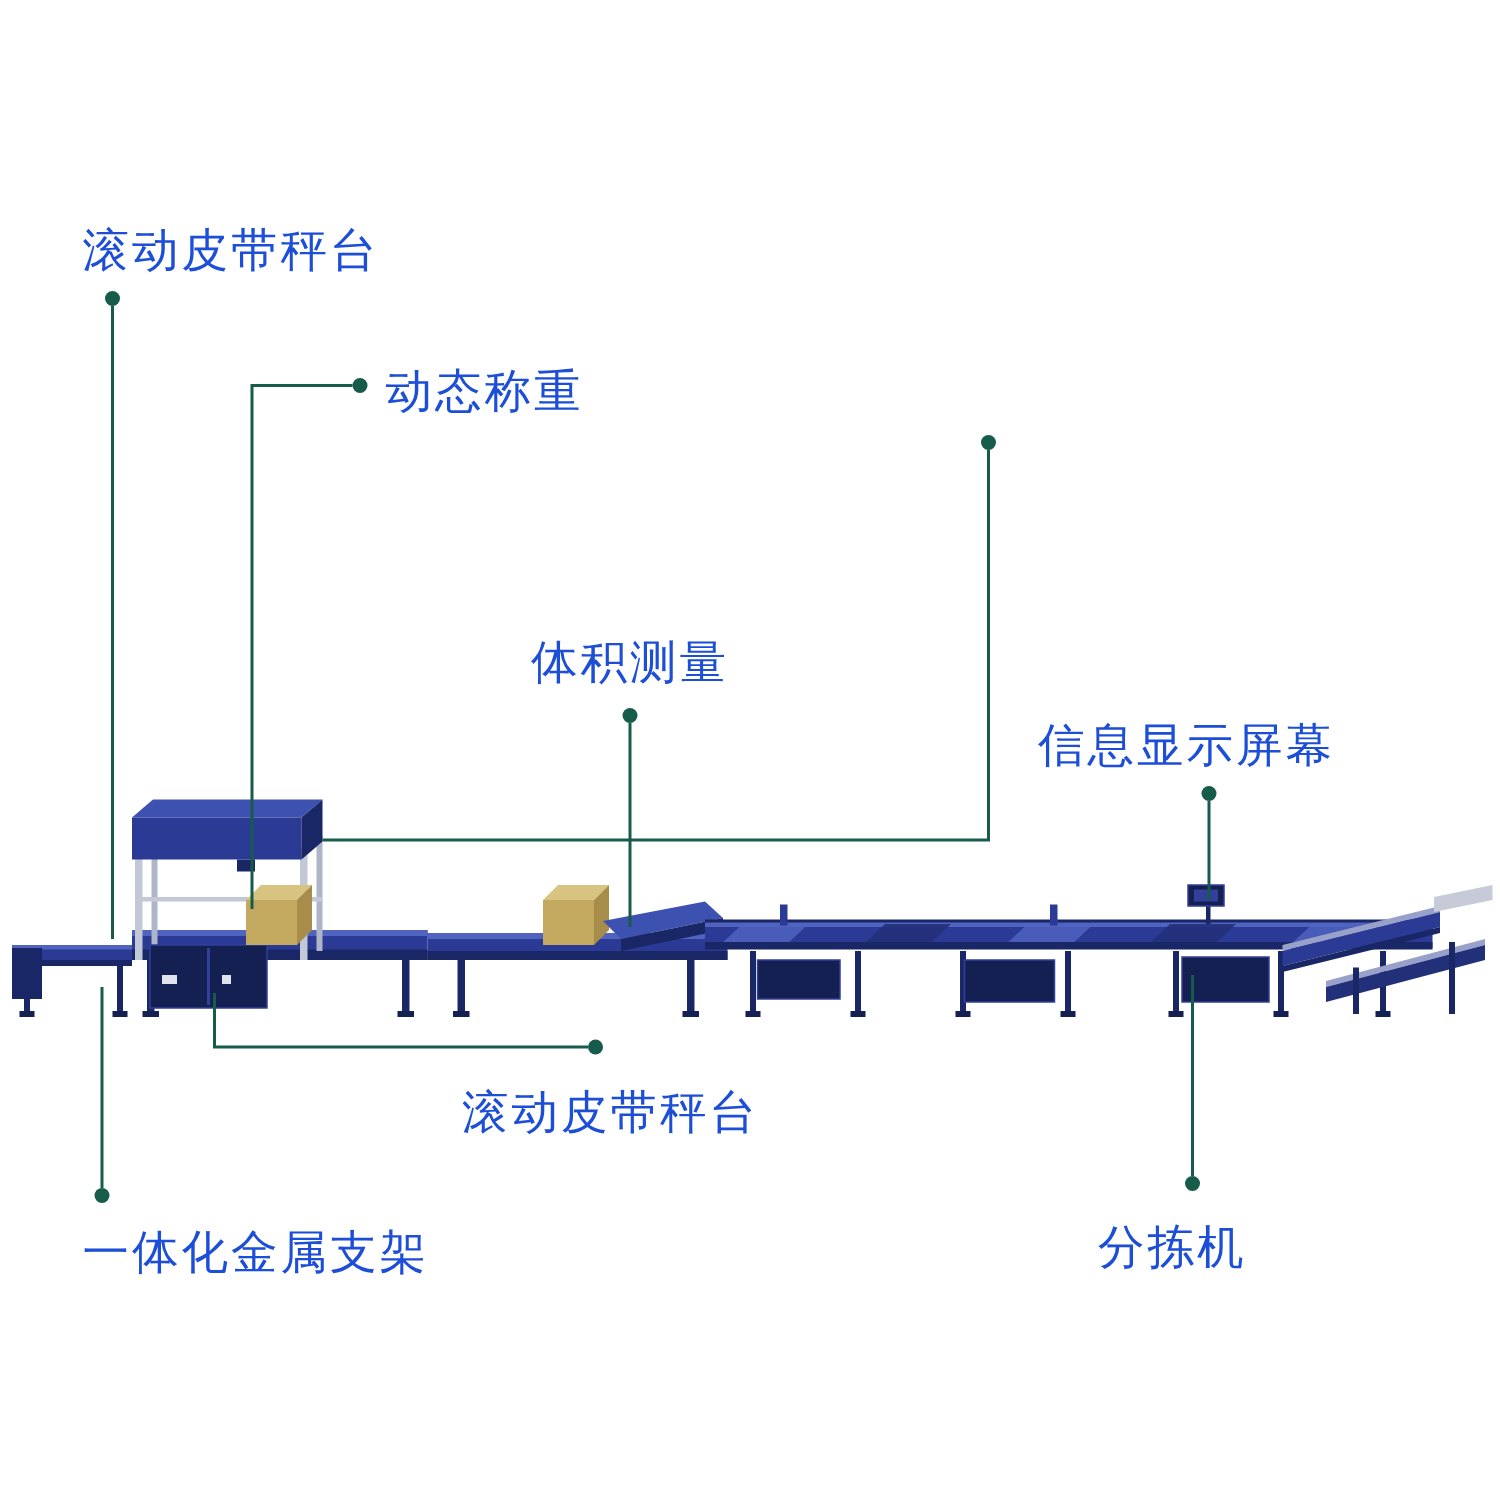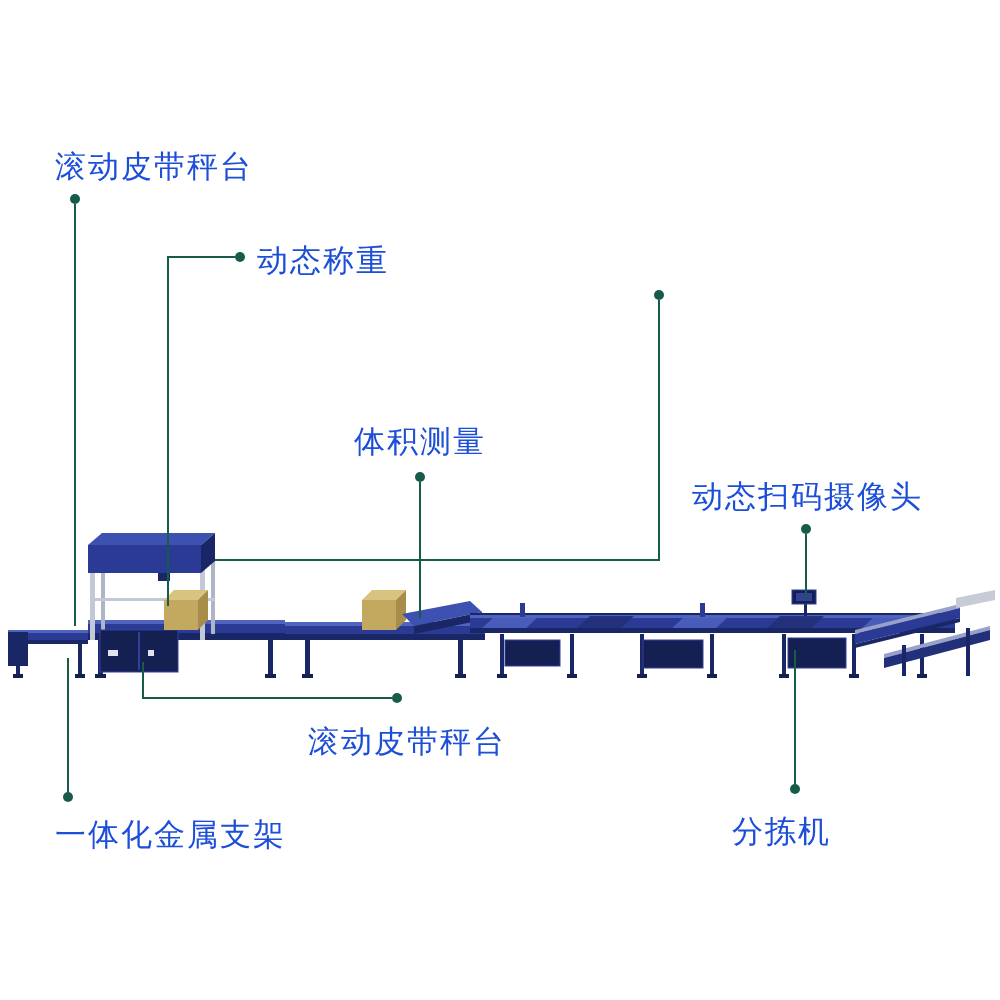--- a/index.html
+++ b/index.html
@@ -173,17 +173,17 @@
       <g>
         <circle cx="795" cy="789" r="5" fill="#175b4a" stroke="none"></circle>
         <line x1="795" y1="784" x2="795" y2="650"></line>
       </g>
     </g>
   </svg>
 
   <div class="lbl" style="left:55px;top:146px">滚动皮带秤台</div>
   <div class="lbl" style="left:257px;top:240px">动态称重</div>
   <div class="lbl" style="left:354px;top:421px">体积测量</div>
-  <div class="lbl" style="left:692px;top:476px">动态扫码摄像头</div>
+  <div class="lbl" style="left:692px;top:476px">信息显示屏幕</div>
   <div class="lbl" style="left:308px;top:721px">滚动皮带秤台</div>
   <div class="lbl" style="left:55px;top:814px">一体化金属支架</div>
   <div class="lbl" style="left:732px;top:811px">分拣机</div>
 </div>
 
 </body></html>

